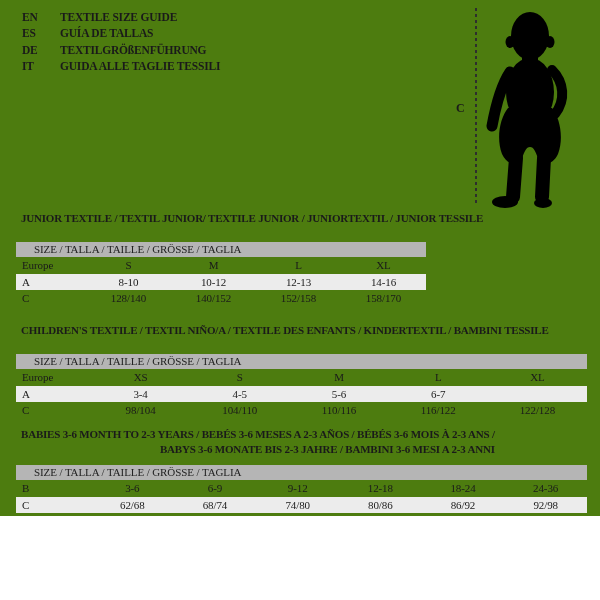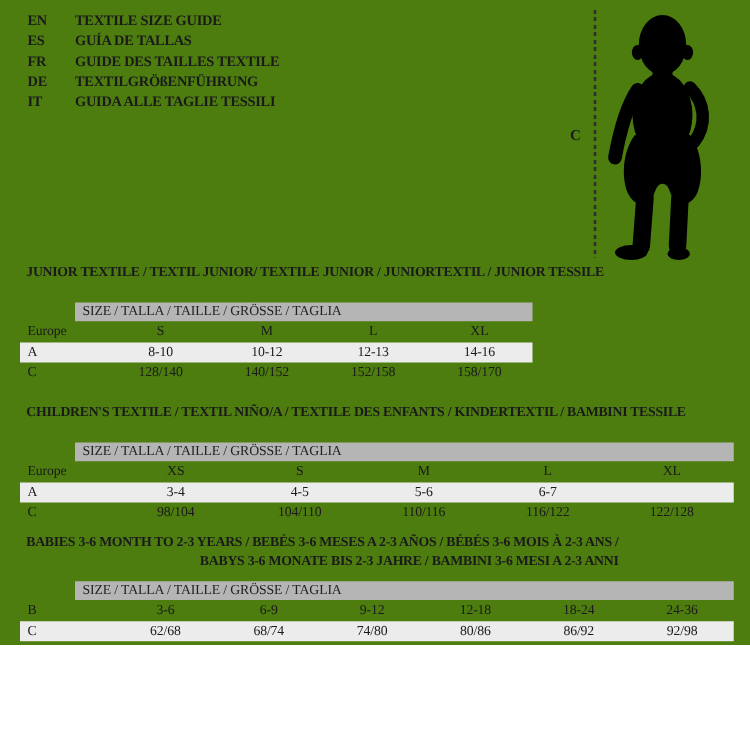--- a/index.html
+++ b/index.html
@@ -18,22 +18,22 @@
   .figure-label{position:absolute;left:456px;top:101px;font-weight:bold;font-size:12px;}
   .silhouette{position:absolute;left:480px;top:0px;}
 
   
   .section-title{position:absolute;left:21px;font-weight:bold;font-size:11px;
     letter-spacing:-0.2px;white-space:nowrap;text-align:right;}
   .title-line{line-height:14.5px;}
 
   
   .size-table{position:absolute;left:16px;font-size:11px;letter-spacing:-0.1px;}
-  .band{height:15px;line-height:15px;background:#b5b5b5;padding-left:6px;
-        font-size:11px;color:#222;white-space:nowrap;margin-left:44px;}
+  .band{height:15px;line-height:15px;background:#b5b5b5;padding-left:18px;
+        font-size:11px;color:#222;white-space:nowrap;}
   .trow{display:grid;height:16.5px;line-height:16.5px;}
   .t1 .trow{grid-template-columns:70px repeat(4,1fr);}
   .t2 .trow{grid-template-columns:75px repeat(5,1fr);}
   .t3 .trow{grid-template-columns:75px repeat(6,1fr);}
   .trow .tlabel{padding-left:6px;text-align:left;}
   .trow .tcell{text-align:center;}
   .row-alt{background:#ececec;}
 
   
   .footnotes{position:absolute;left:21px;top:536px;}
@@ -46,24 +46,20 @@
 <div class="page">
 
   <div class="lang-header">
     <div class="lang-row">
       <span class="lang-code">EN</span>
       <span class="lang-title">TEXTILE SIZE GUIDE</span>
     </div>
     <div class="lang-row">
       <span class="lang-code">ES</span>
       <span class="lang-title">GUÍA DE TALLAS</span>
-    </div>
-    <div class="lang-row">
-      <span class="lang-code">FR</span>
-      <span class="lang-title">GUIDE DES TAILLES TEXTILE</span>
     </div>
     <div class="lang-row">
       <span class="lang-code">DE</span>
       <span class="lang-title">TEXTILGRÖßENFÜHRUNG</span>
     </div>
     <div class="lang-row">
       <span class="lang-code">IT</span>
       <span class="lang-title">GUIDA ALLE TAGLIE TESSILI</span>
     </div>
   </div>

